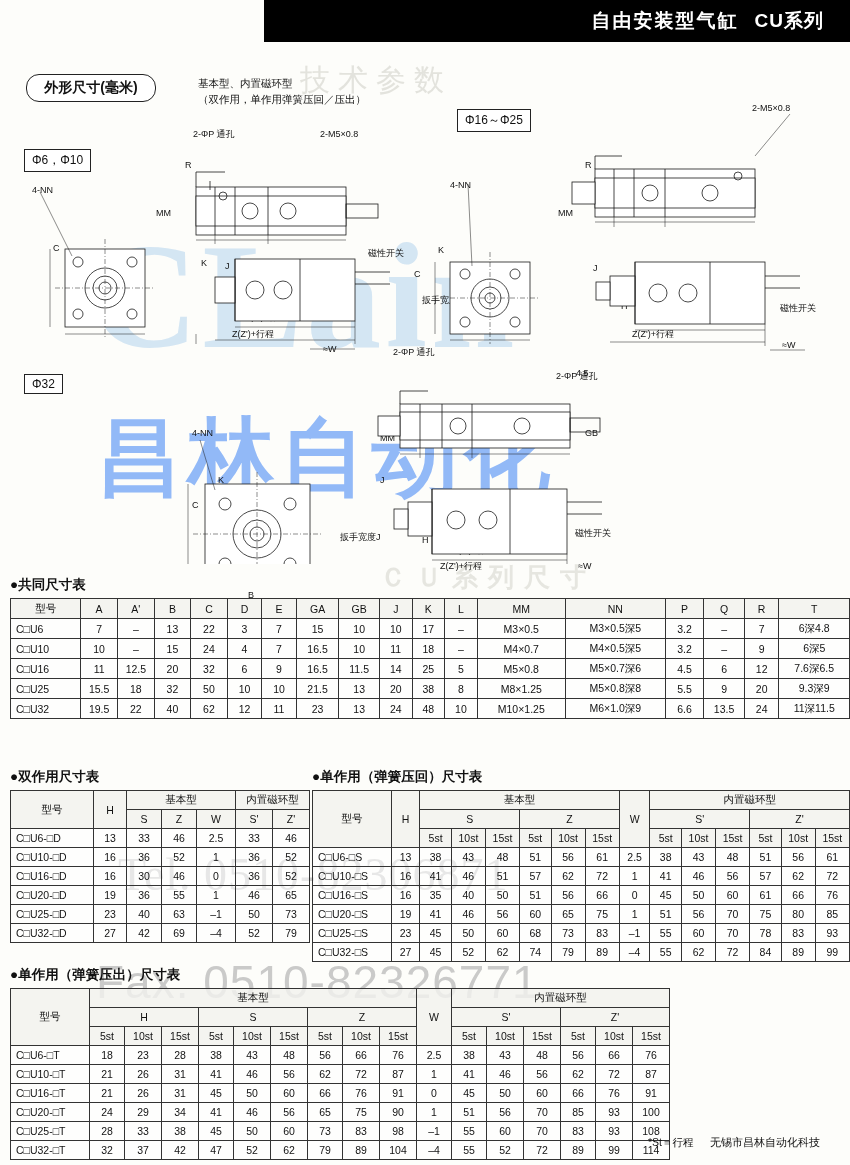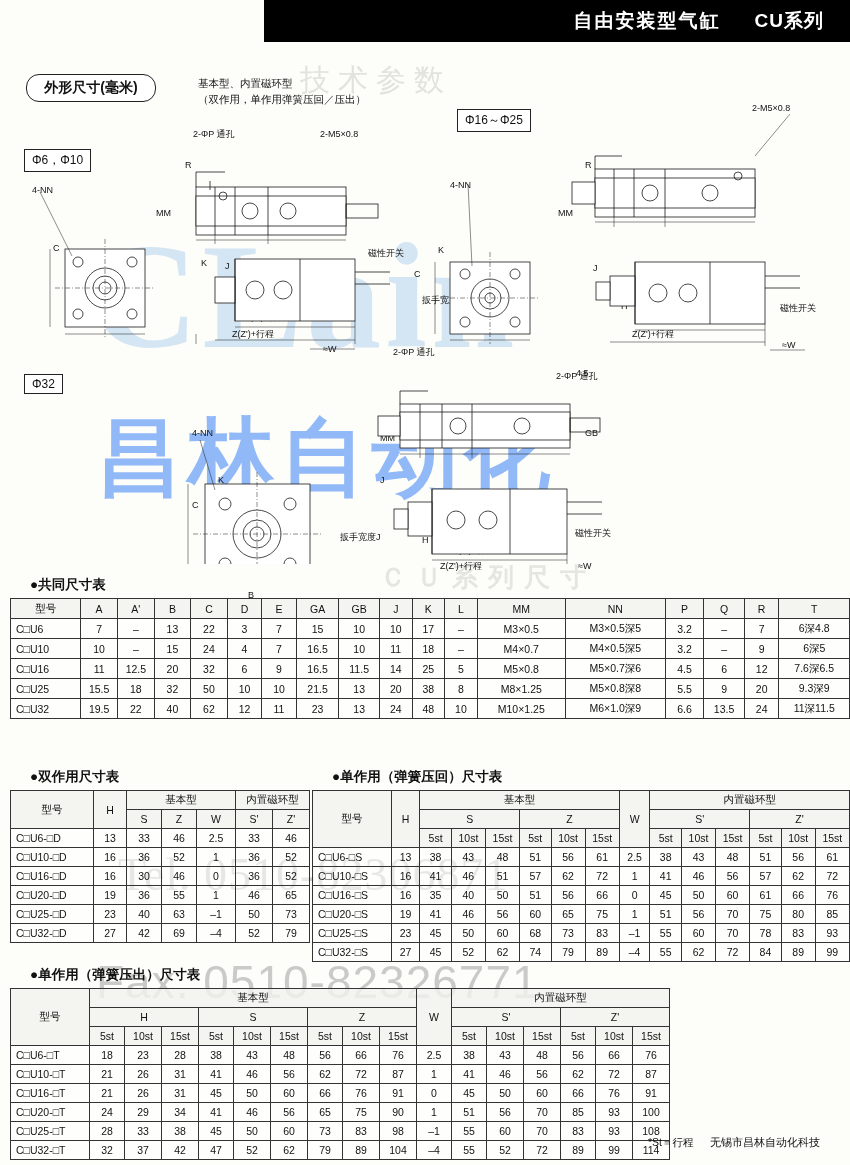--- a/index.html
+++ b/index.html
@@ -7,21 +7,21 @@
     width:850px;height:1165px;position:relative;
     background:#fdfdfa;
     font-family:"Liberation Sans","DejaVu Sans",sans-serif;
     color:#111;
     overflow:hidden;
   }
   
   .header{
     position:absolute;left:264px;top:0;width:586px;height:42px;
     background:#000;color:#fff;display:flex;align-items:center;
-    justify-content:flex-end;gap:34px;padding-right:26px;box-sizing:border-box;
+    justify-content:flex-end;gap:16px;padding-right:26px;box-sizing:border-box;
   }
   .header .h-title{font-size:19px;letter-spacing:2px;font-weight:bold;}
   .header .h-series{font-size:19px;letter-spacing:1px;font-weight:bold;}
   .topstrip{position:absolute;left:0;top:0;width:264px;height:42px;background:#fdfdfa;}
 
   
   .wm{position:absolute;pointer-events:none;user-select:none;}
   .wm-logo{
     left:90px;top:210px;font-size:150px;font-weight:bold;color:#bcd8ef;
     opacity:.62;font-family:"Liberation Serif",serif;letter-spacing:4px;
@@ -62,21 +62,21 @@
   svg.dw{position:absolute;left:0;top:0;width:832px;height:520px;}
   svg.dw line,svg.dw rect,svg.dw circle,svg.dw path,svg.dw polyline{
     stroke:#1b1b1b;fill:none;stroke-width:.8;
   }
   svg.dw .thin{stroke-width:.5;}
   svg.dw .dash{stroke-dasharray:5 2 1 2;stroke-width:.5;}
   svg.dw .fillw{fill:#ffffff;}
 
   
   .sec-title{
-    position:absolute;font-size:13.5px;font-weight:bold;color:#111;margin-left:20px;
+    position:absolute;font-size:13.5px;font-weight:bold;color:#111;
   }
   table.t{
     position:absolute;border-collapse:collapse;background:rgba(255,255,255,.55);
     font-size:10.5px;
   }
   table.t th,table.t td{
     border:.8px solid #333;text-align:center;padding:1px 2px;
     font-weight:normal;white-space:nowrap;
   }
   table.t th{background:rgba(236,236,232,.6);font-size:10.5px;}

